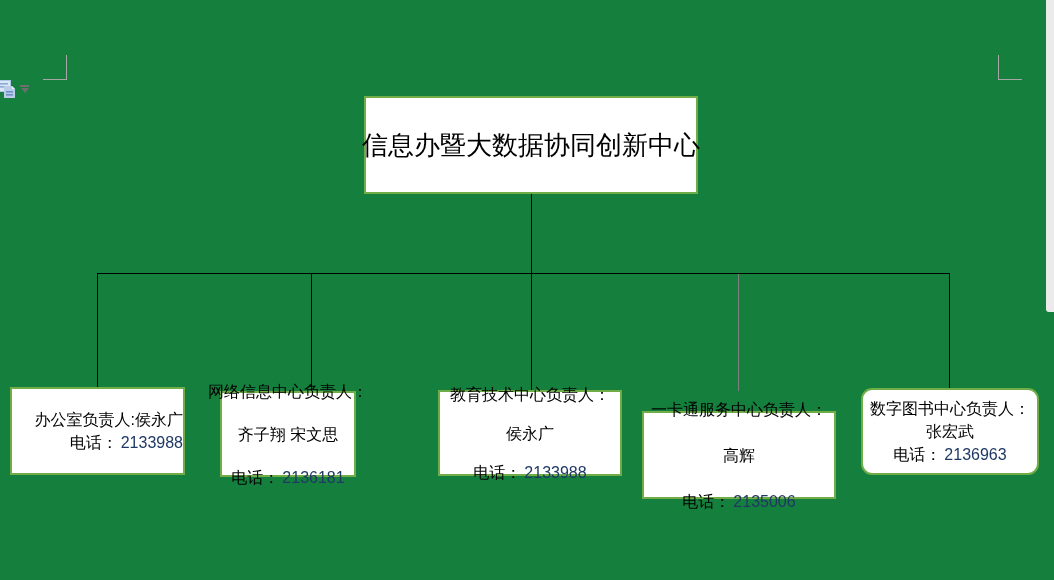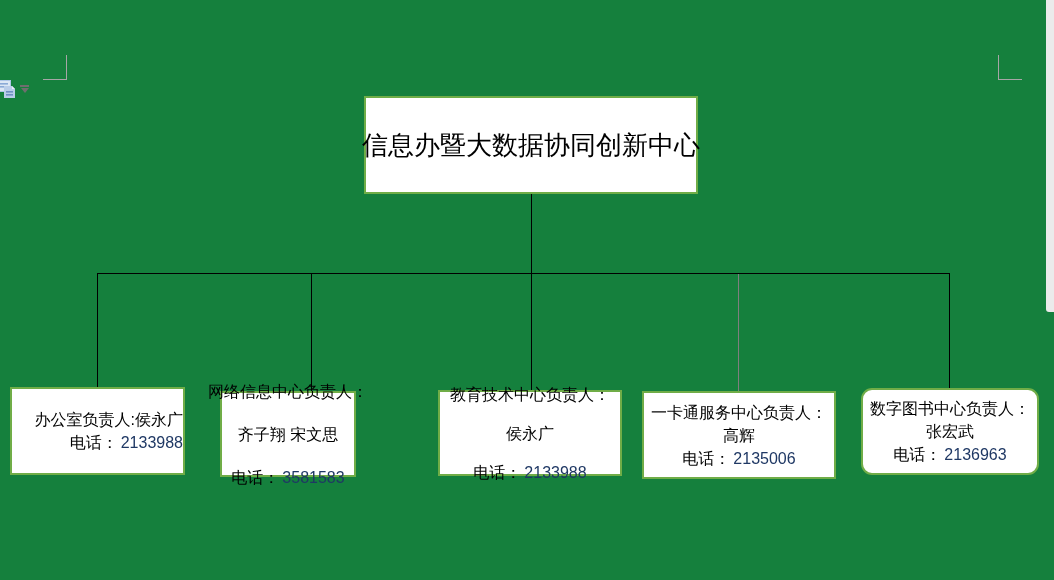--- a/index.html
+++ b/index.html
@@ -113,33 +113,33 @@
     <div>办公室负责人:侯永广</div>
     <div>
       <span>电话：</span><span class="phone-number">2133988</span>
     </div>
   </div>
 
   <div class="org-box dept" style="left:220px;top:391px;width:136px;height:86px;gap:20px;">
     <div>网络信息中心负责人：</div>
     <div>齐子翔 宋文思</div>
     <div>
-      <span>电话：</span><span class="phone-number">3581583</span>
+      <span>电话：</span><span class="phone-number">2136181</span>
     </div>
   </div>
 
   <div class="org-box dept" style="left:438px;top:390px;width:184px;height:86px;gap:16px;">
     <div>教育技术中心负责人：</div>
     <div>侯永广</div>
     <div>
       <span>电话：</span><span class="phone-number">2133988</span>
     </div>
   </div>
 
-  <div class="org-box dept" style="left:642px;top:391px;width:194px;height:88px;">
+  <div class="org-box dept" style="left:642px;top:411px;width:194px;height:88px;gap:23px;">
     <div>一卡通服务中心负责人：</div>
     <div>高辉</div>
     <div>
       <span>电话：</span><span class="phone-number">2135006</span>
     </div>
   </div>
 
   <div class="org-box dept" style="left:861px;top:388px;width:178px;height:87px;border-radius:11px;">
     <div>数字图书中心负责人：</div>
     <div>张宏武</div>

